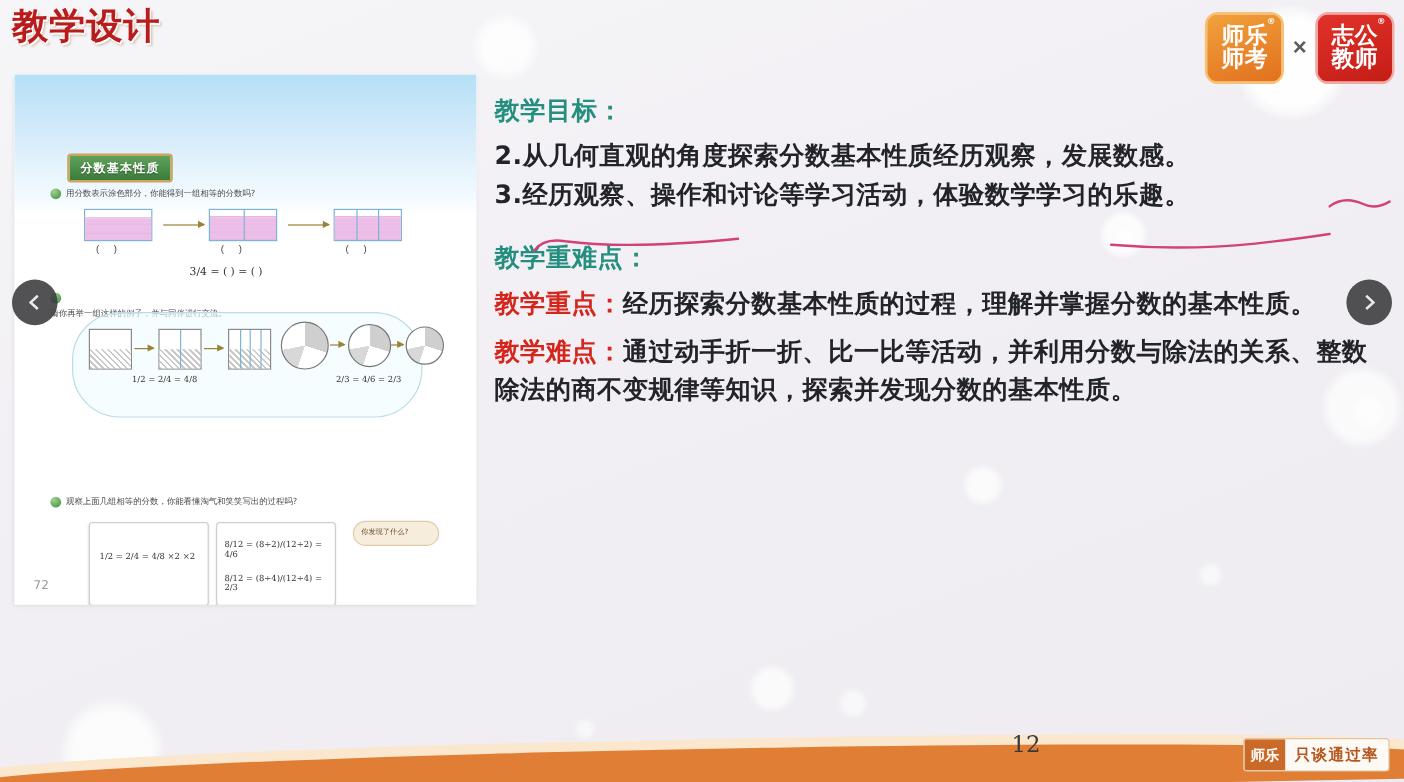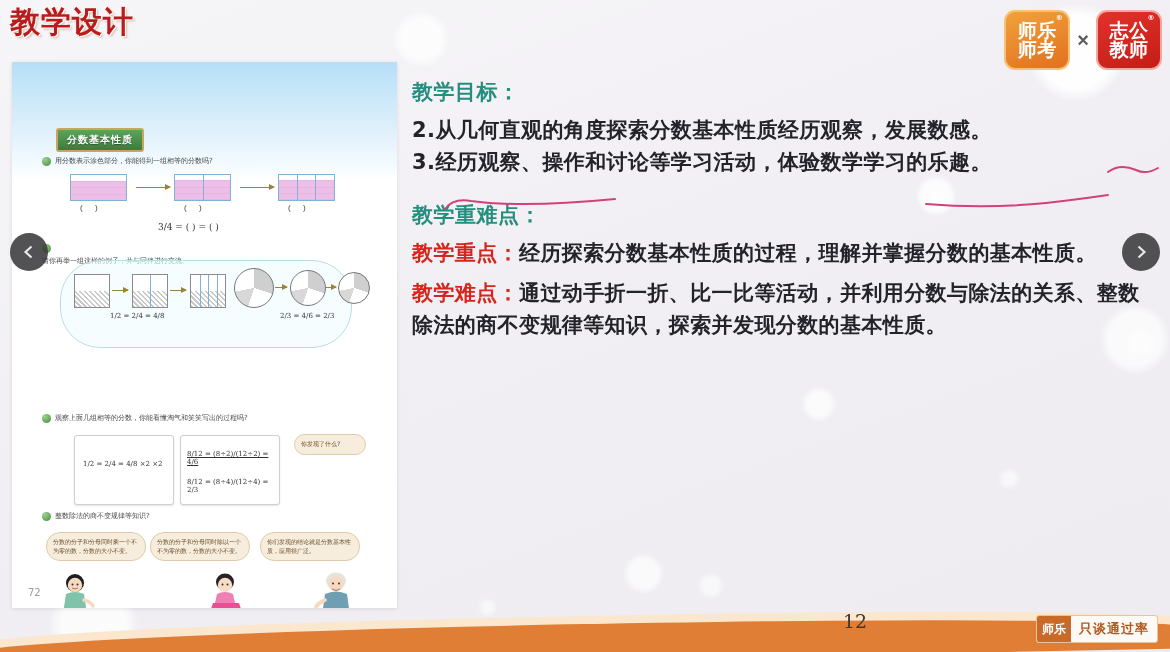--- a/index.html
+++ b/index.html
@@ -38,21 +38,21 @@
     color:#fff;font-weight:bold;font-size:19px;letter-spacing:.5px;
     font-family:"DejaVu Sans","Liberation Sans",sans-serif;position:relative;
   }
   .logo-orange{background:linear-gradient(160deg,#f0a23c,#e2701e);border:2px solid #f7c277;}
   .logo-red{background:linear-gradient(160deg,#e0322a,#c41d16);border:2px solid #f0a9a3;}
   .logo-box sup{position:absolute;top:3px;right:5px;font-size:7px;}
   .logo-x{font-size:20px;color:#5d5d5d;font-weight:bold;}
 
   
   .book{
-    position:absolute;left:12px;top:62px;width:385px;height:546px;
+    position:absolute;left:12px;top:62px;width:385px;height:442px;
     background:#fff;box-shadow:0 1px 4px rgba(0,0,0,.10);overflow:hidden;
   }
   .book-sky{position:absolute;left:0;top:0;width:100%;height:118px;
     background:linear-gradient(180deg,#b5dff6 0%,#d6ecfa 45%,#f4fbff 88%,#fff 100%);}
   .bk-label{
     position:absolute;left:44px;top:66px;background:linear-gradient(180deg,#5fa25b,#3d7b3b);
     color:#fff;font-size:10px;font-weight:bold;padding:3px 9px;border-radius:3px;
     border:2px solid #c9a55e;letter-spacing:1px;
     font-family:"DejaVu Sans","Liberation Sans",sans-serif;text-shadow:0 1px 1px rgba(0,0,0,.4);
   }
@@ -221,21 +221,21 @@
   <div class="tiny-frac" style="left:268px;top:250px;text-align:center;">2/3 = 4/6 = 2/3</div>
 
   <div class="bk-q" style="left:30px;top:352px;width:335px;">
     <span class="bk-dot"></span>
     <span>观察上面几组相等的分数，你能看懂淘气和笑笑写出的过程吗?</span>
   </div>
   <div class="notecard" style="left:62px;top:373px;width:98px;height:68px;">
     <div class="tiny-frac" style="left:8px;top:24px;">1/2 = 2/4 = 4/8   ×2  ×2</div>
   </div>
   <div class="notecard" style="left:168px;top:373px;width:98px;height:68px;">
-    <div class="tiny-frac" style="left:6px;top:14px;text-decoration:underline;">8/12 = (8÷2)/(12÷2) = 4/6</div>
+    <div class="tiny-frac" style="left:6px;top:14px;">8/12 = (8÷2)/(12÷2) = 4/6</div>
     <div class="tiny-frac" style="left:6px;top:42px;">8/12 = (8÷4)/(12÷4) = 2/3</div>
   </div>
   <div class="bubble" style="left:282px;top:372px;width:58px;">你发现了什么?</div>
 
   <div class="bk-q" style="left:30px;top:450px;width:330px;">
     <span class="bk-dot"></span>
     <span>整数除法的商不变规律等知识?</span>
   </div>
 
   <div class="bubble" style="left:34px;top:470px;width:86px;">分数的分子和分母同时乘一个不为零的数，分数的大小不变。</div>

